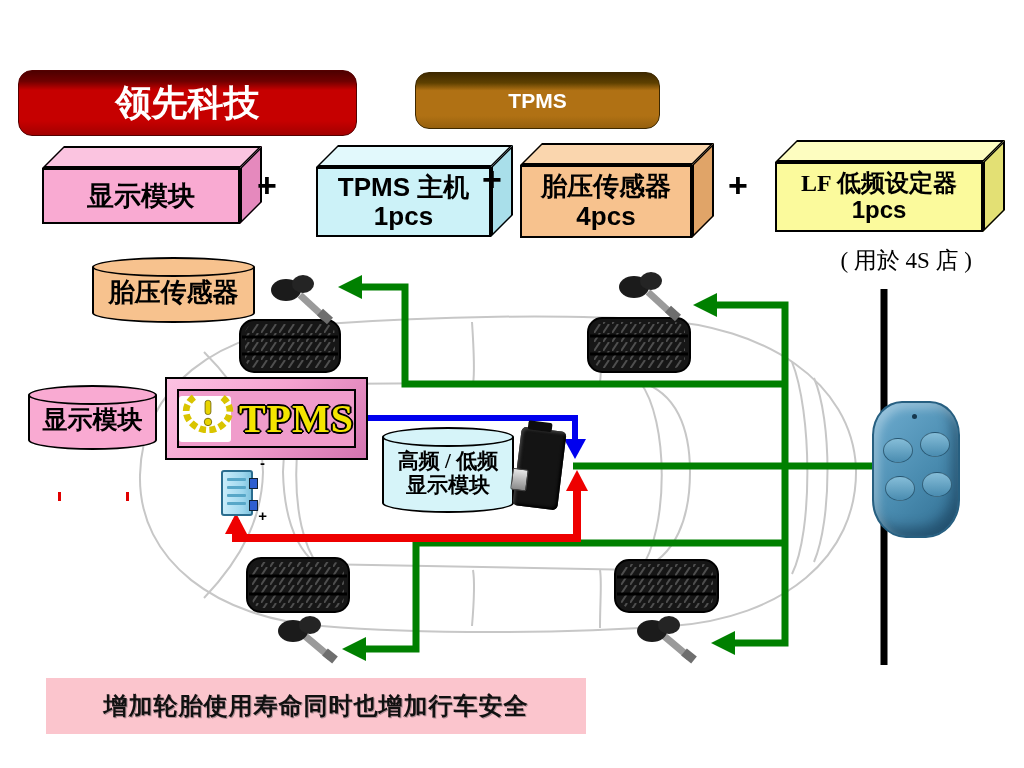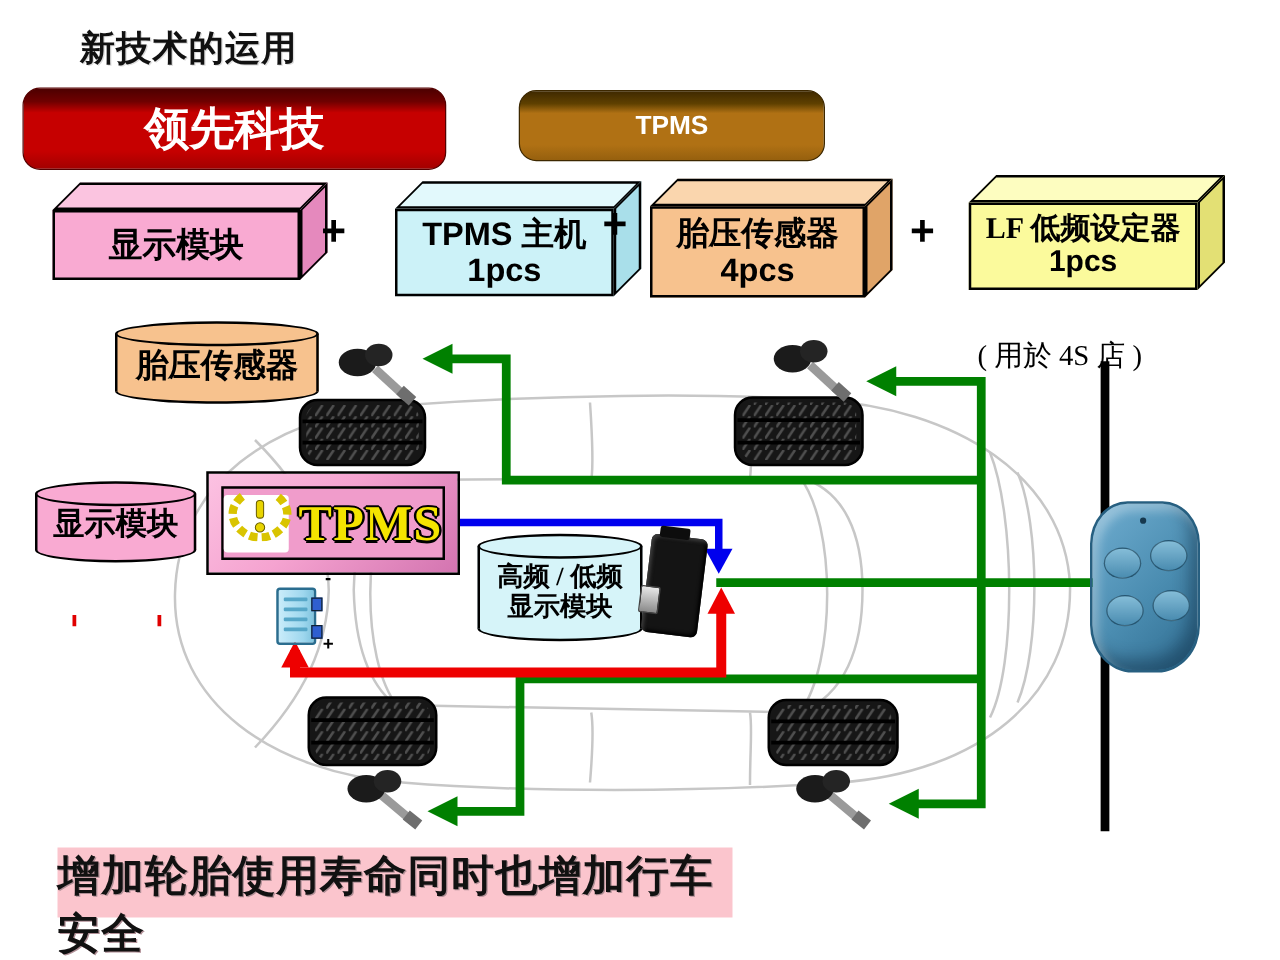--- a/index.html
+++ b/index.html
@@ -73,24 +73,24 @@
   .rdot{position:absolute;left:38px;top:11px;width:5px;height:5px;border-radius:50%;background:#16384e;}
 
   
   .receiver{left:517px;top:429px;width:45px;height:79px;background:#141414;border-radius:5px;
       transform:rotate(7deg);box-shadow:inset 2px 2px 3px #3c3c3c, inset -2px -2px 3px #000;}
   .recv-notch{position:absolute;left:6px;top:-7px;width:24px;height:9px;background:#0d0d0d;border-radius:2px;}
   .recv-conn{position:absolute;left:-4px;top:42px;width:14px;height:20px;border:1px solid #444;
       background:linear-gradient(180deg,#e8e8e8,#8a8a8a);border-radius:2px;}
 
   
-  .note{left:782px;top:245px;width:190px;text-align:left;font-family:"Liberation Serif",serif;
-        font-size:23px;color:#000;margin-top:24px;}
+  .note{left:782px;top:245px;width:190px;text-align:right;font-family:"Liberation Serif",serif;
+        font-size:23px;color:#000;}
   .footer-box{left:46px;top:678px;width:540px;height:56px;background:#fbc5cd;
-      display:flex;justify-content:center;font-size:34px;font-weight:bold;color:#111;
+      display:flex;align-items:center;justify-content:center;font-size:24px;font-weight:bold;color:#111;
       text-shadow:1px 1px 0 #b08f96;letter-spacing:1px;}
 </style>
 </head>
 <body>
 
 <div id="slide">
 
   <svg width="1024" height="768" viewBox="0 0 1024 768">
     <defs>
       <pattern id="tread" width="9" height="9" patternUnits="userSpaceOnUse">
@@ -190,21 +190,20 @@
       <polygon points="575,459 564,439 586,439" fill="#0000ee"></polygon>
     </g>
 
     <g>
       <polyline points="236,520 236,538 577,538 577,488" stroke="#ee0000" stroke-width="8" fill="none"></polyline>
       <polygon points="236,513 225,534 247,534" fill="#ee0000"></polygon>
       <polygon points="577,470 566,491 588,491" fill="#ee0000"></polygon>
     </g>
   </svg>
 
-  <div class="abs title">新技术的运用</div>
 
   <div class="abs banner banner-red">
     <span>领先科技</span>
   </div>
   <div class="abs banner banner-brown">
     <span>TPMS</span>
   </div>
 
   <div class="box3d" style="left:42px;top:146px;width:198px;height:78px;--c:#f9aad2;--ct:#fbc4e0;--cs:#e589bd;">
     <div class="b-top"></div>
@@ -229,21 +228,21 @@
   <div class="box3d" style="left:520px;top:143px;width:172px;height:95px;--c:#f7c28e;--ct:#fad6ae;--cs:#e0a468;">
     <div class="b-top"></div>
     <div class="b-side"></div>
     <div class="b-face" style="font-size:26px;">
       <span>胎压传感器</span>
       <span style="font-family:'Liberation Sans',sans-serif;">4pcs</span>
     </div>
   </div>
   <div class="abs plus" style="left:723px;top:166px;">+</div>
 
-  <div class="box3d" style="left:775px;top:140px;width:183px;height:92px;--c:#fbfa9c;--ct:#fdfdc0;--cs:#e3e074;">
+  <div class="box3d" style="left:775px;top:140px;width:183px;height:92px;padding-left:25px;--c:#fbfa9c;--ct:#fdfdc0;--cs:#e3e074;">
     <div class="b-top"></div>
     <div class="b-side"></div>
     <div class="b-face" style="font-size:24px;">
       <span>LF 低频设定器</span>
       <span style="font-family:'Liberation Sans',sans-serif;">1pcs</span>
     </div>
   </div>
   <div class="abs note">( 用於 4S 店 )</div>
 
   <div class="cyl" style="left:92px;top:257px;width:163px;height:66px;--c:#f7c28e;">

